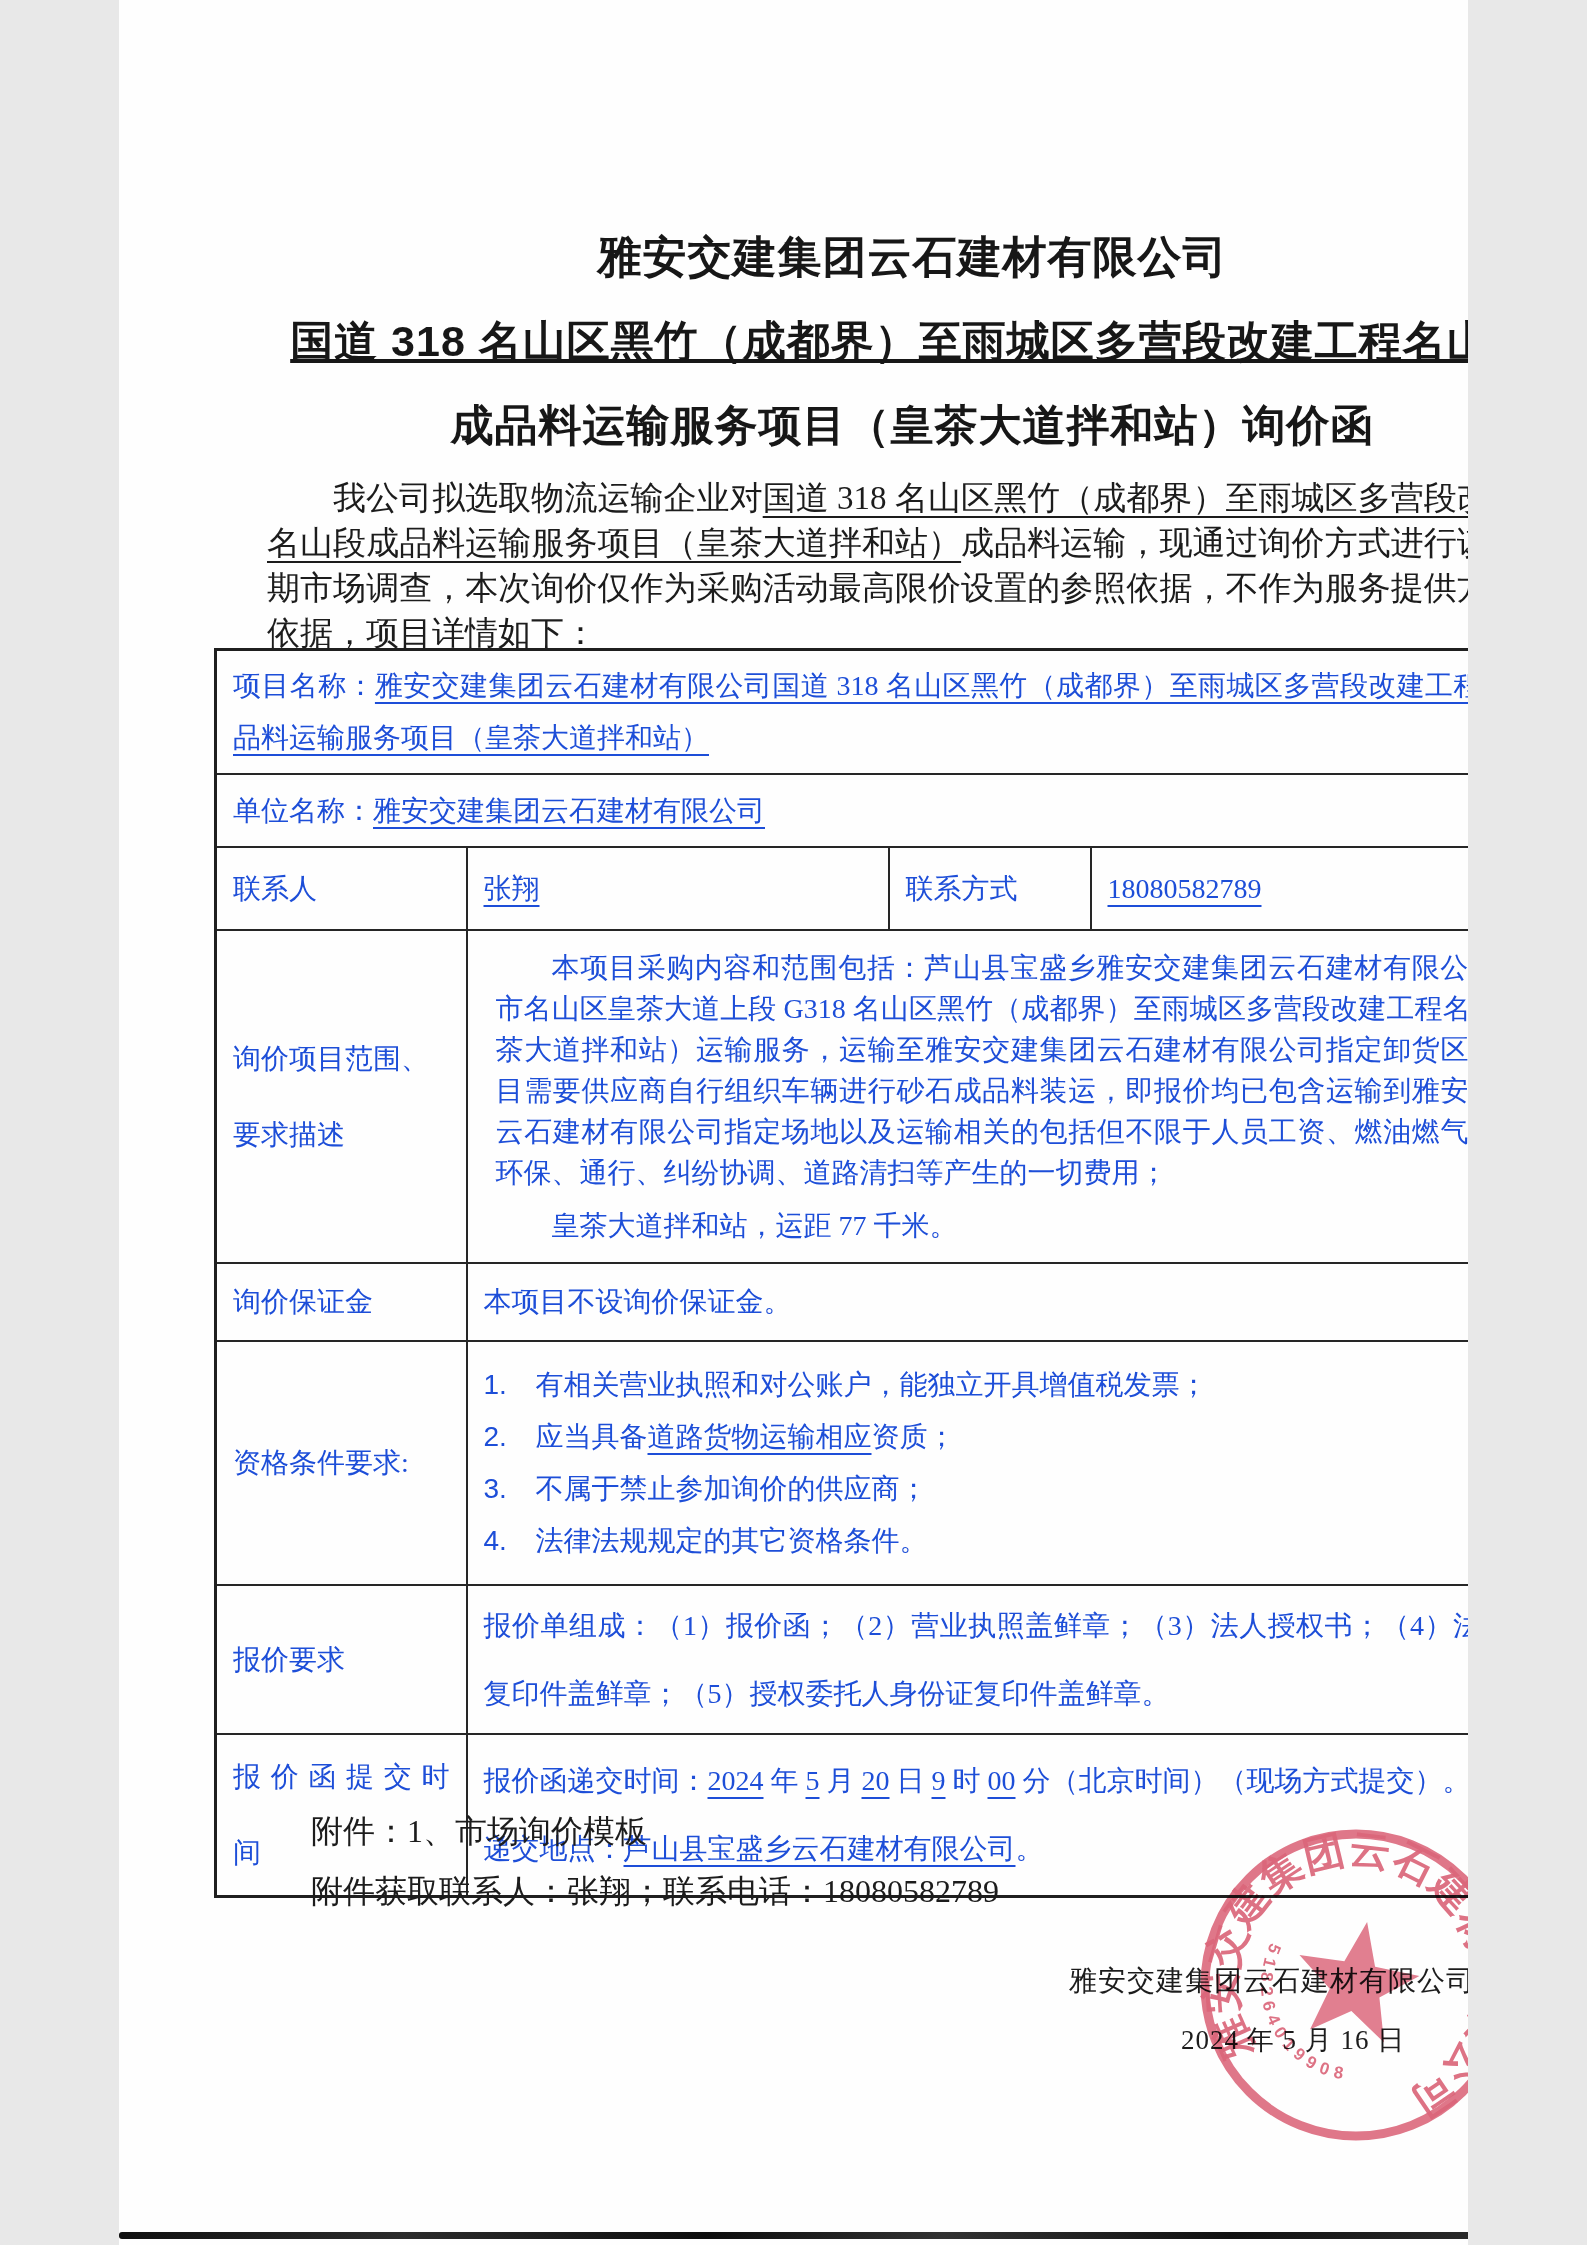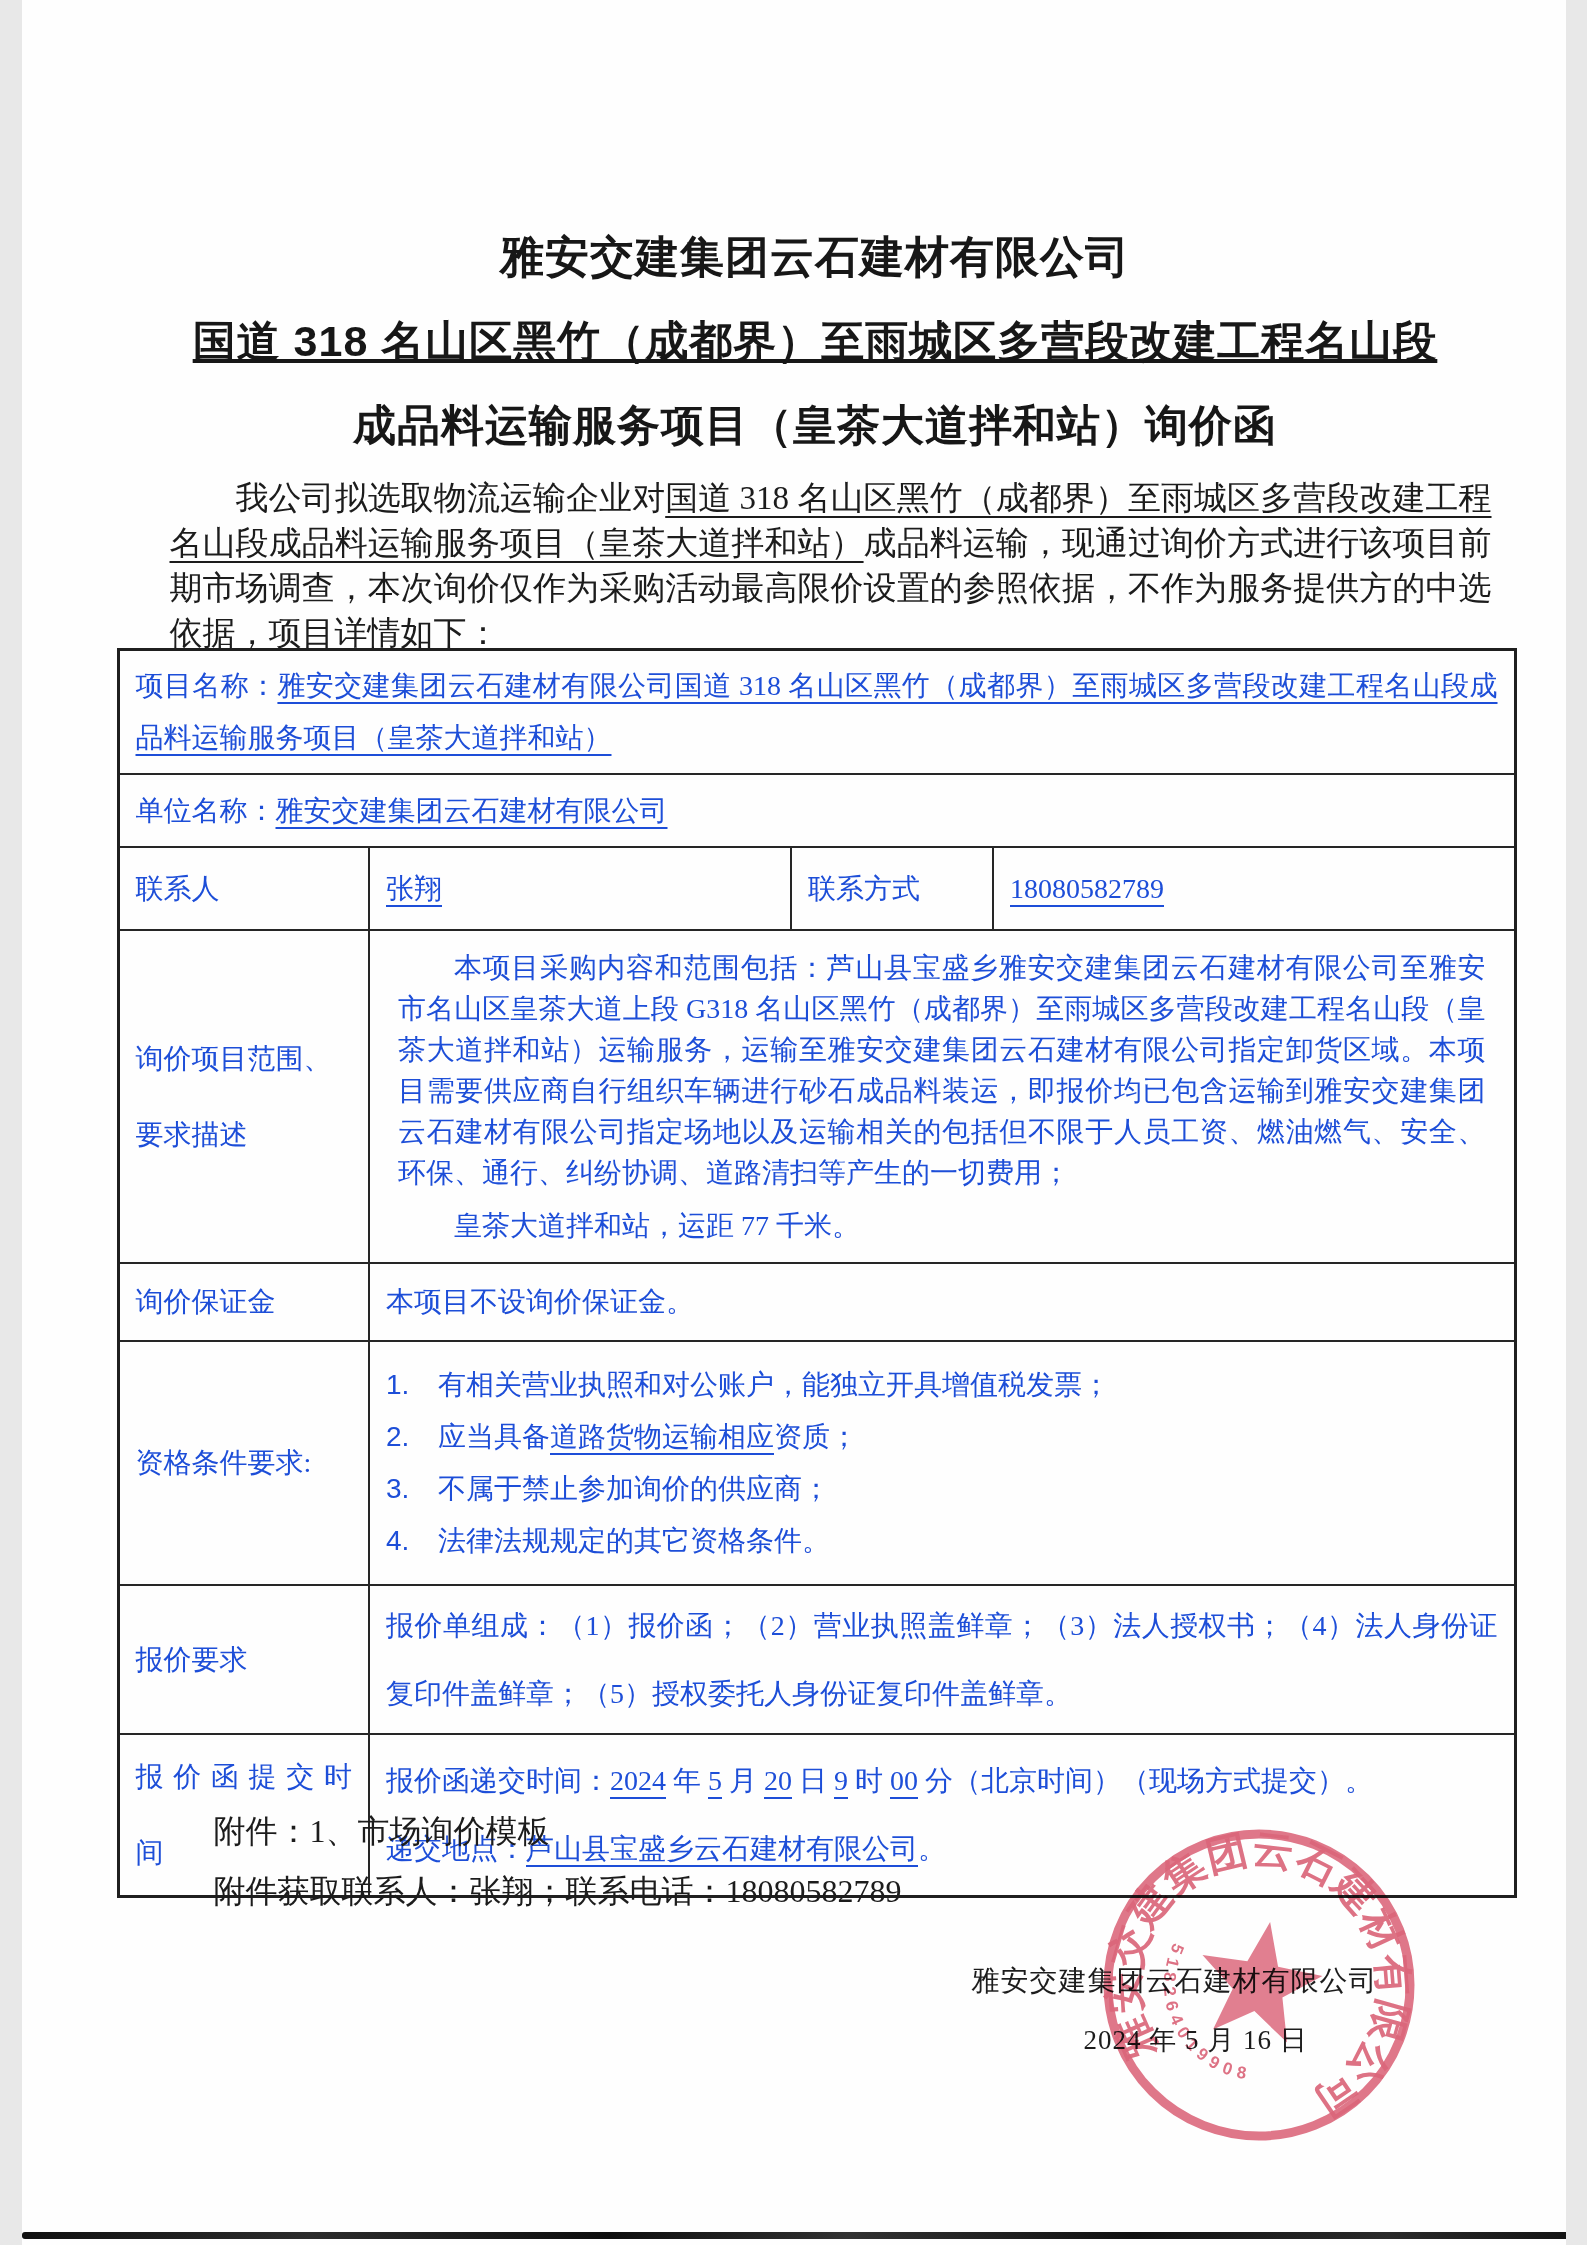--- a/index.html
+++ b/index.html
@@ -1,18 +1,18 @@
 <!DOCTYPE html>
 <html><head>
 <meta charset="utf-8">
 <style>
   html,body{margin:0;padding:0;background:#e8e8e8;}
   .page{
     position:relative;
-    width:1544px;height:2245px;
+    width:1349px;height:2245px;
     margin:0 auto;
     background:#fefefe;
     font-family:"Liberation Serif","DejaVu Serif",serif;
     color:#1c1c1c;
     overflow:hidden;
   }
   
   .doc-title{
     position:absolute;left:0;width:1587px;
     text-align:center;

